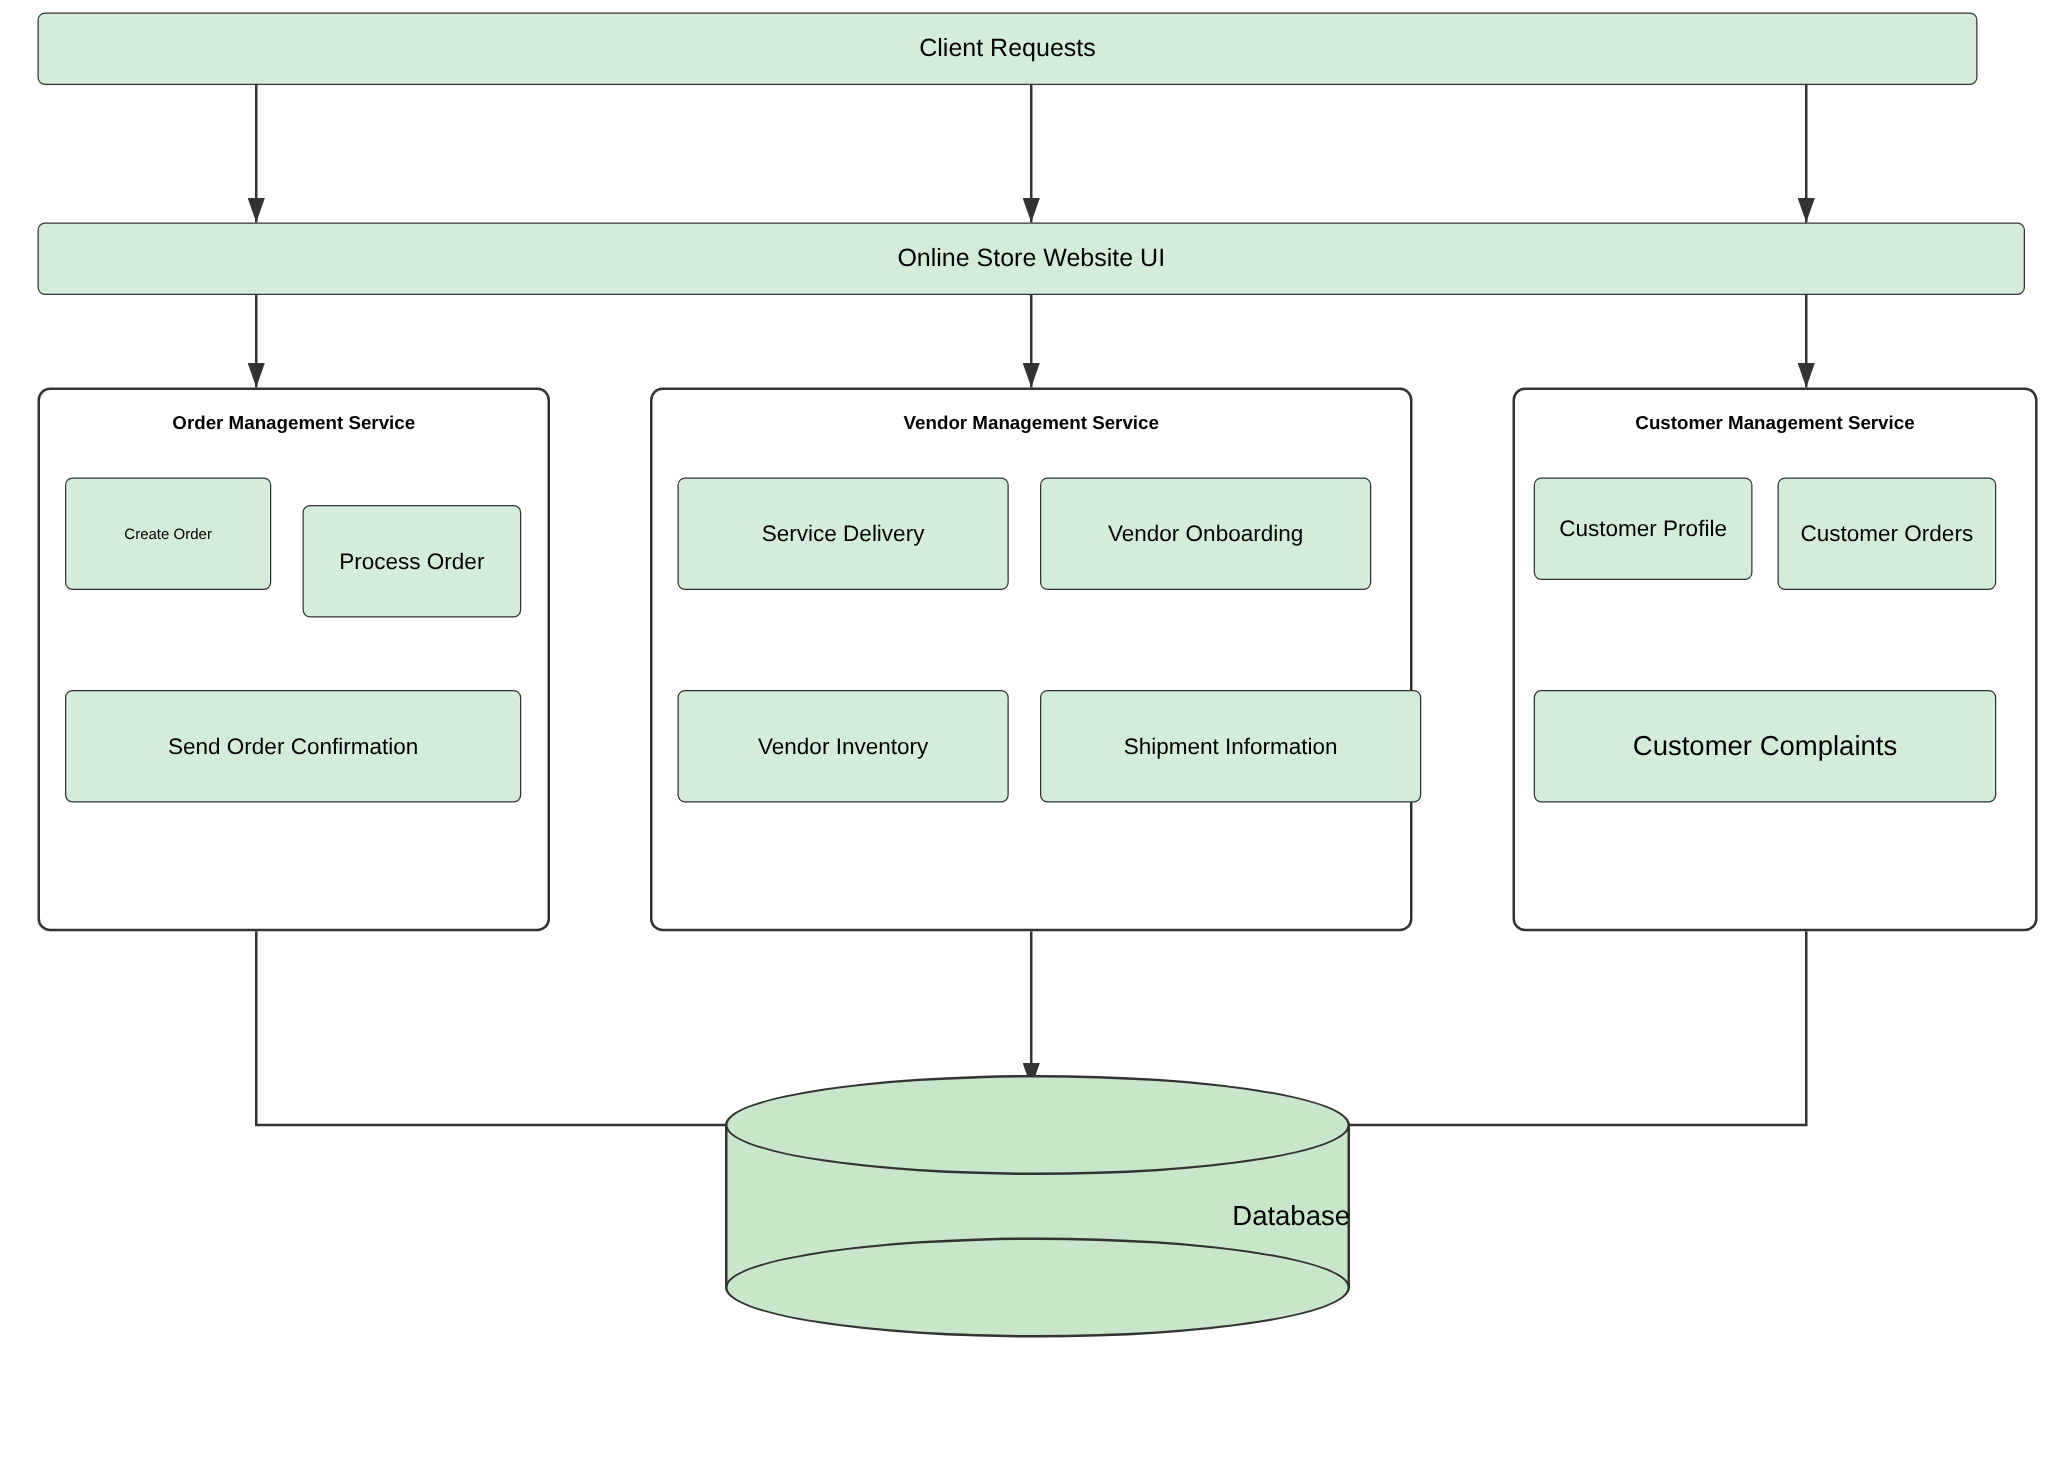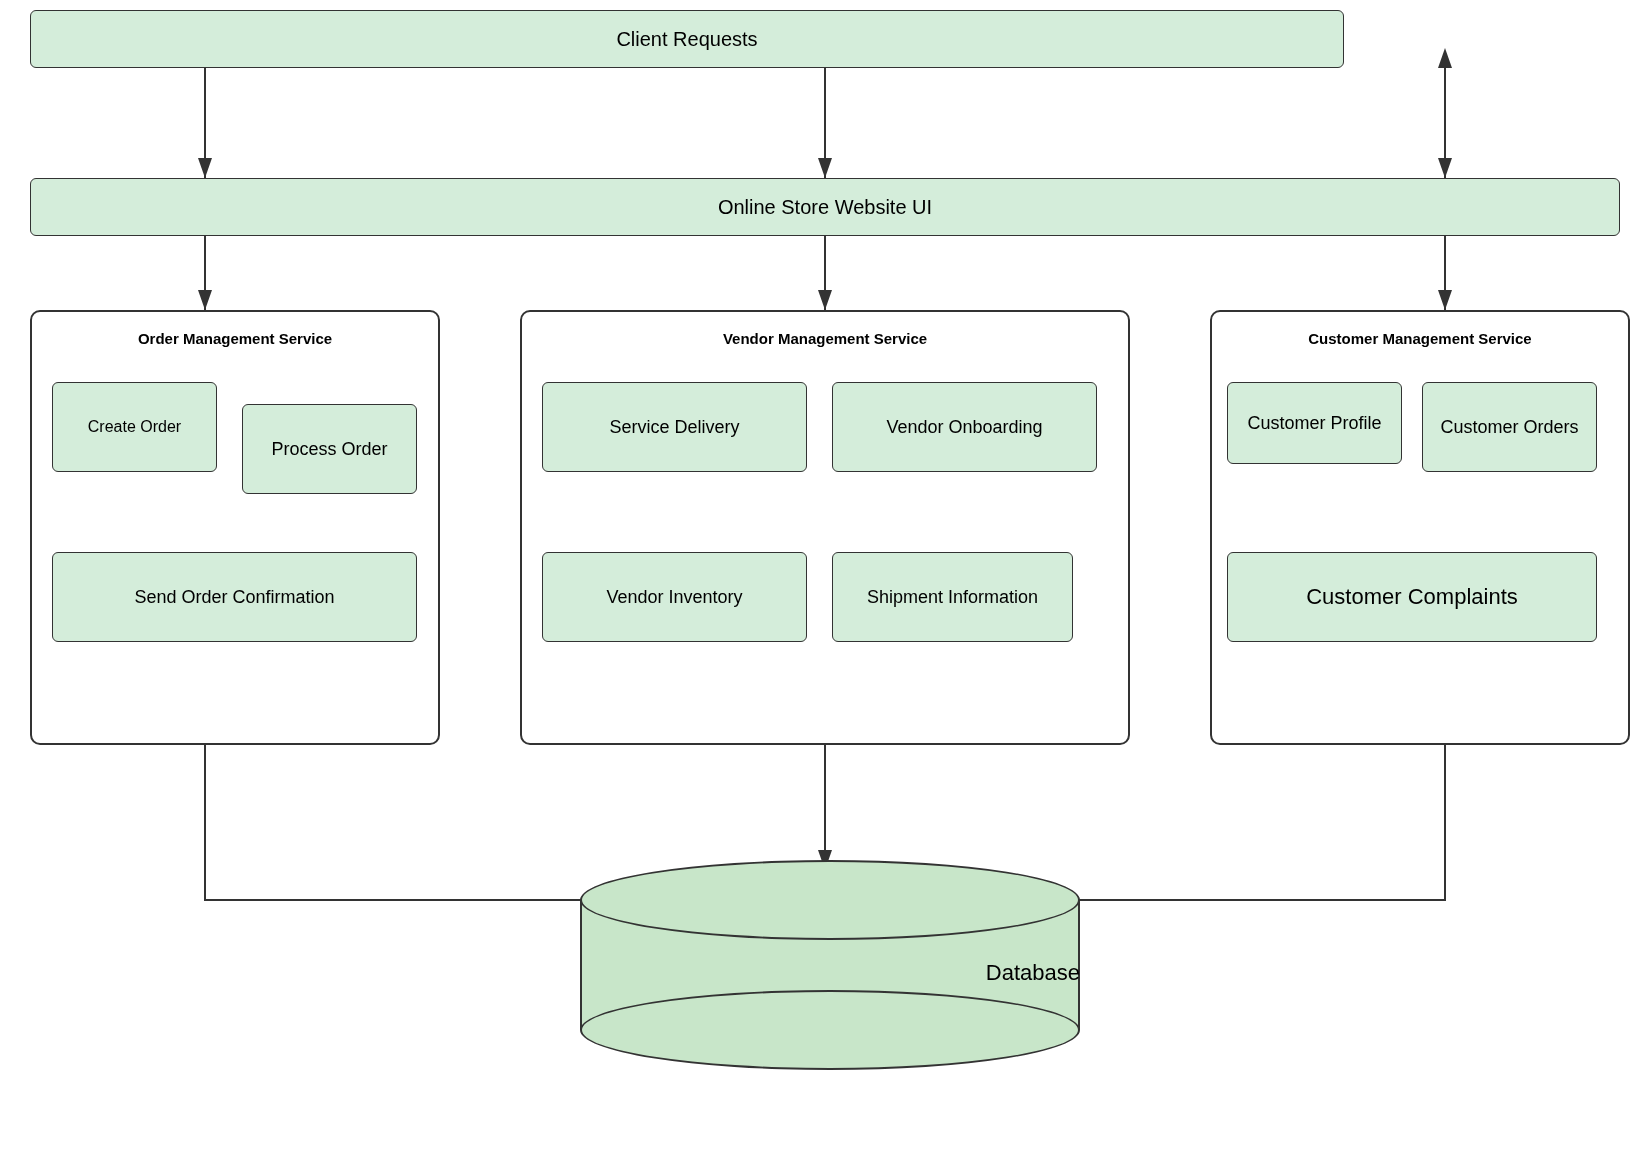--- a/index.html
+++ b/index.html
@@ -83,32 +83,32 @@
 
     <line x1="1445" y1="228" x2="1445" y2="310" stroke="#333" stroke-width="2" marker-start="url(#arrowhead-start)" marker-end="url(#arrowhead-end)"></line>
 
     <polyline points="205,745 205,900 700,900" stroke="#333" stroke-width="2" fill="none" marker-end="url(#arrowhead-end)"></polyline>
 
     <line x1="825" y1="745" x2="825" y2="870" stroke="#333" stroke-width="2" marker-end="url(#arrowhead-end)"></line>
 
     <polyline points="1445,745 1445,900 960,900" stroke="#333" stroke-width="2" fill="none" marker-end="url(#arrowhead-end)"></polyline>
   </svg>
 
-  <div class="green-box" style="left:30px; top:10px; width:1314px; height:58px;">
+  <div class="green-box" style="left:30px; top:10px; width:1552px; height:58px;">
     <span>Client Requests</span>
   </div>
 
   <div class="green-box" style="left:30px; top:178px; width:1590px; height:58px;">
     <span>Online Store Website UI</span>
   </div>
 
   <div class="service-box" style="left:30px; top:310px; width:410px; height:435px;">
     <div class="service-title">Order Management Service</div>
 
-    <div class="green-box" style="left:20px; top:70px; width:165px; height:90px; position:absolute; font-size:16px;">
+    <div class="green-box" style="left:20px; top:70px; width:165px; height:90px; position:absolute; font-size:12px;">
       <span>Create Order</span>
     </div>
 
     <div class="green-box" style="left:210px; top:70px; width:175px; height:90px; position:absolute; font-size:18px;margin-top:22px;">
       <span>Process Order</span>
     </div>
 
     <div class="green-box" style="left:20px; top:240px; width:365px; height:90px; position:absolute; font-size:18px;">
       <span>Send Order Confirmation</span>
     </div>
@@ -122,21 +122,21 @@
     </div>
 
     <div class="green-box" style="left:310px; top:70px; width:265px; height:90px; position:absolute; font-size:18px;">
       <span>Vendor Onboarding</span>
     </div>
 
     <div class="green-box" style="left:20px; top:240px; width:265px; height:90px; position:absolute; font-size:18px;">
       <span>Vendor Inventory</span>
     </div>
 
-    <div class="green-box" style="left:310px; top:240px; width:241px; height:90px; position:absolute; font-size:18px;">
+    <div class="green-box" style="left:310px; top:240px; width:305px; height:90px; position:absolute; font-size:18px;">
       <span>Shipment Information</span>
     </div>
   </div>
 
   <div class="service-box" style="left:1210px; top:310px; width:420px; height:435px;">
     <div class="service-title">Customer Management Service</div>
 
     <div class="green-box" style="left:15px; top:70px; width:175px; height:82px; position:absolute; font-size:18px;">
       <span>Customer Profile</span>
     </div>

